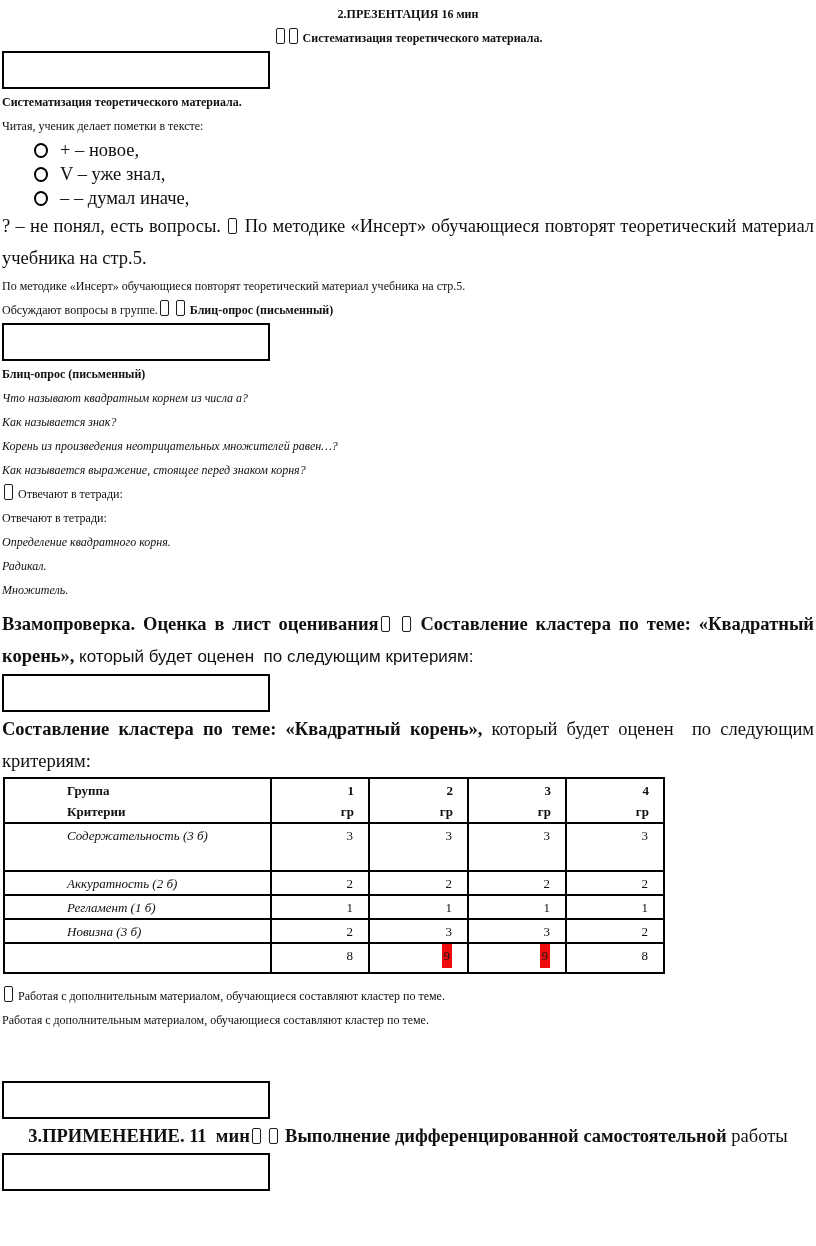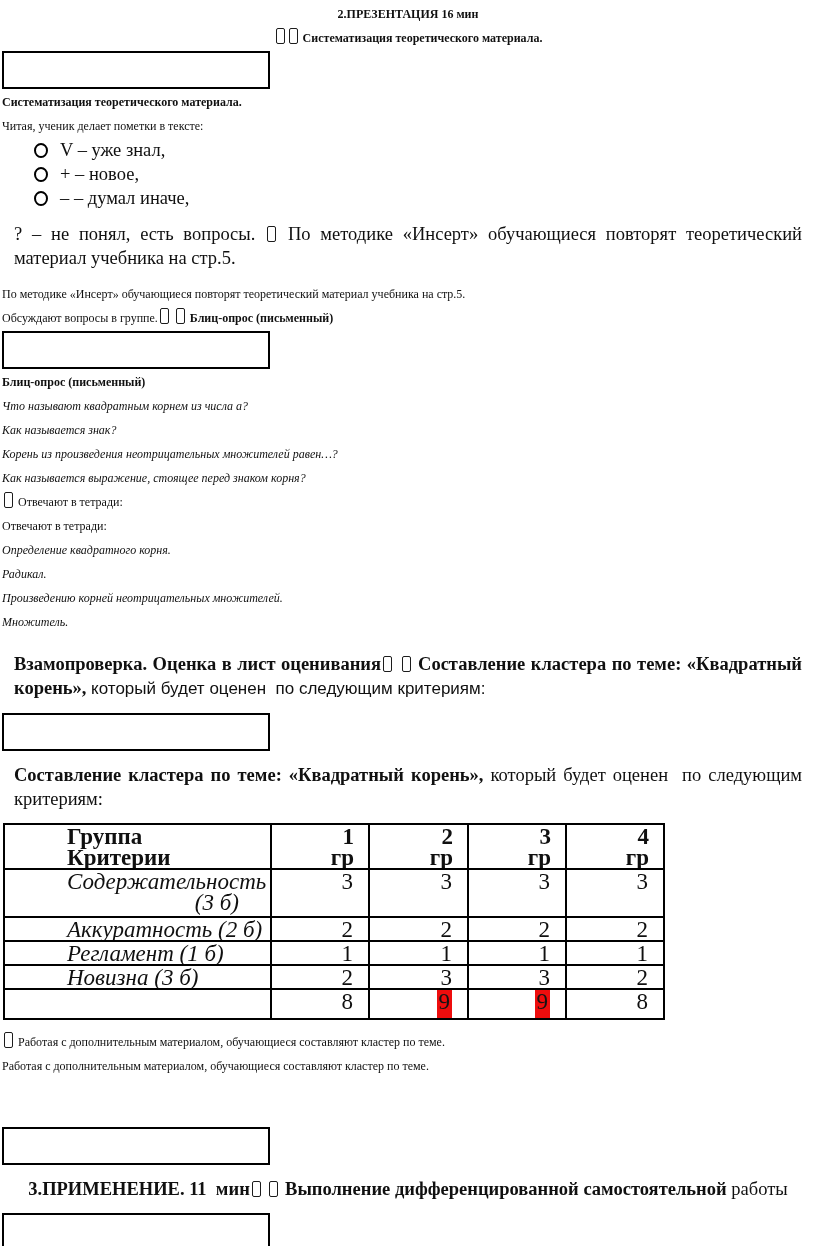--- a/index.html
+++ b/index.html
@@ -2,40 +2,40 @@
 <html style="--hl: #ee0d0d;"><head>
 <meta charset="utf-8">
 <style>
   html,body{margin:0;padding:0;}
   body{
     width:816px;height:1246px;overflow:hidden;background:#ffffff;
     font-family:"Liberation Serif", serif;color:#101010;
   }
   .page{padding:2px 2px 0 2px;width:812px;}
   .ln{margin:0;font-size:12px;line-height:24px;}
-  .para{margin:12px;font-size:18.5px;line-height:24px;}
+  .para{margin:0;font-size:18.5px;line-height:32px;}
   .just{text-align:justify;}
   .center{text-align:center;}
   .b{font-weight:bold;}
   .it{font-style:italic;}
   .sans{font-family:"Liberation Sans", sans-serif;font-size:17px;}
   
   .mg{display:inline-block;width:7px;height:14px;border:1.5px solid #1c1c1c;
       border-radius:2px;vertical-align:-2px;margin:0 2px;}
   
   .ph{width:264px;height:34px;border:2px solid #000;margin:1px 0;}
   
   ul.marks{list-style:none;margin:0;padding:0;}
   ul.marks li{position:relative;padding-left:58px;font-size:18.5px;line-height:24px;}
   .circ{position:absolute;left:32px;top:5px;width:10px;height:11px;
         border:2px solid #000;border-radius:50%;}
   .sp6{height:6px;} .sp10{height:10px;} .blank24{height:24px;}
   
   table.crit{border-collapse:collapse;table-layout:fixed;width:660px;margin-left:1px;}
-  table.crit td{border:2px solid #000;font-size:23px;line-height:21px;
+  table.crit td{border:2px solid #000;font-size:13px;line-height:21px;
                 vertical-align:top;padding:1px 4px 0 4px;overflow:hidden;}
   table.crit td.lbl{padding-left:62px;font-style:italic;}
   table.crit td.hcell{padding-left:62px;font-weight:bold;}
   table.crit td.val{text-align:right;padding-right:15px;}
   table.crit td.hval{text-align:right;padding-right:14px;font-weight:bold;}
   tr.r-hdr{height:44px;} tr.r-big{height:48px;} tr.r-sm{height:20px;} tr.r-tot{height:30px;}
   .hl{background:var(--hl,#ee0d0d);padding:4px 2px 5px 2px;color:#141414;}
 </style>
 </head>
 <body>
@@ -45,22 +45,22 @@
   <p class="ln center b"><span>2.ПРЕЗЕНТАЦИЯ 16 мин</span></p>
 
   <p class="ln center b"><span class="mg"></span><span class="mg"></span> <span>Систематизация теоретического материала.</span></p>
 
   <div class="ph"></div>
 
   <p class="ln b">Систематизация теоретического материала.</p>
   <p class="ln">Читая, ученик делает пометки в тексте:</p>
 
   <ul class="marks">
+    <li><span class="circ"></span><span>+ – новое,</span></li>
     <li><span class="circ"></span><span>V – уже знал,</span></li>
-    <li><span class="circ"></span><span>+ – новое,</span></li>
     <li><span class="circ"></span><span>– – думал иначе,</span></li>
   </ul>
 
   <p class="para just"><span>? – не понял, есть вопросы.</span> <span class="mg"></span> <span>По методике «Инсерт» обучающиеся повторят теоретический материал учебника на стр.5.</span></p>
 
   <p class="ln">По методике «Инсерт» обучающиеся повторят теоретический материал учебника на стр.5.</p>
 
   <p class="ln"><span>Обсуждают вопросы в группе.</span><span class="mg"></span> <span class="mg"></span> <span class="b">Блиц-опрос (письменный)</span></p>
 
   <div class="ph"></div>
@@ -68,21 +68,20 @@
   <p class="ln b">Блиц-опрос (письменный)</p>
   <p class="ln it">Что называют квадратным корнем из числа а?</p>
   <p class="ln it">Как называется знак?</p>
   <p class="ln it">Корень из произведения неотрицательных множителей равен…?</p>
   <p class="ln it">Как называется выражение, стоящее перед знаком корня?</p>
 
   <p class="ln"><span class="mg"></span> <span>Отвечают в тетради:</span></p>
   <p class="ln">Отвечают в тетради:</p>
   <p class="ln it">Определение квадратного корня.</p>
   <p class="ln it">Радикал.</p>
-  <p class="ln it">Произведению корней неотрицательных множителей.</p>
   <p class="ln it">Множитель.</p>
 
   <div class="sp6"></div>
 
   <p class="para just"><span class="b">Взамопроверка. Оценка в лист оценивания</span><span class="mg"></span> <span class="mg"></span> <span class="b">Составление кластера по теме:</span> <span class="b">«Квадратный корень»,</span> <span class="sans">который будет оценен&nbsp; по следующим критериям:</span></p>
 
   <div class="ph"></div>
 
   <p class="para just"><span class="b">Составление кластера по теме: «Квадратный корень»,</span> <span>который будет оценен&nbsp; по следующим критериям:</span></p>
 

